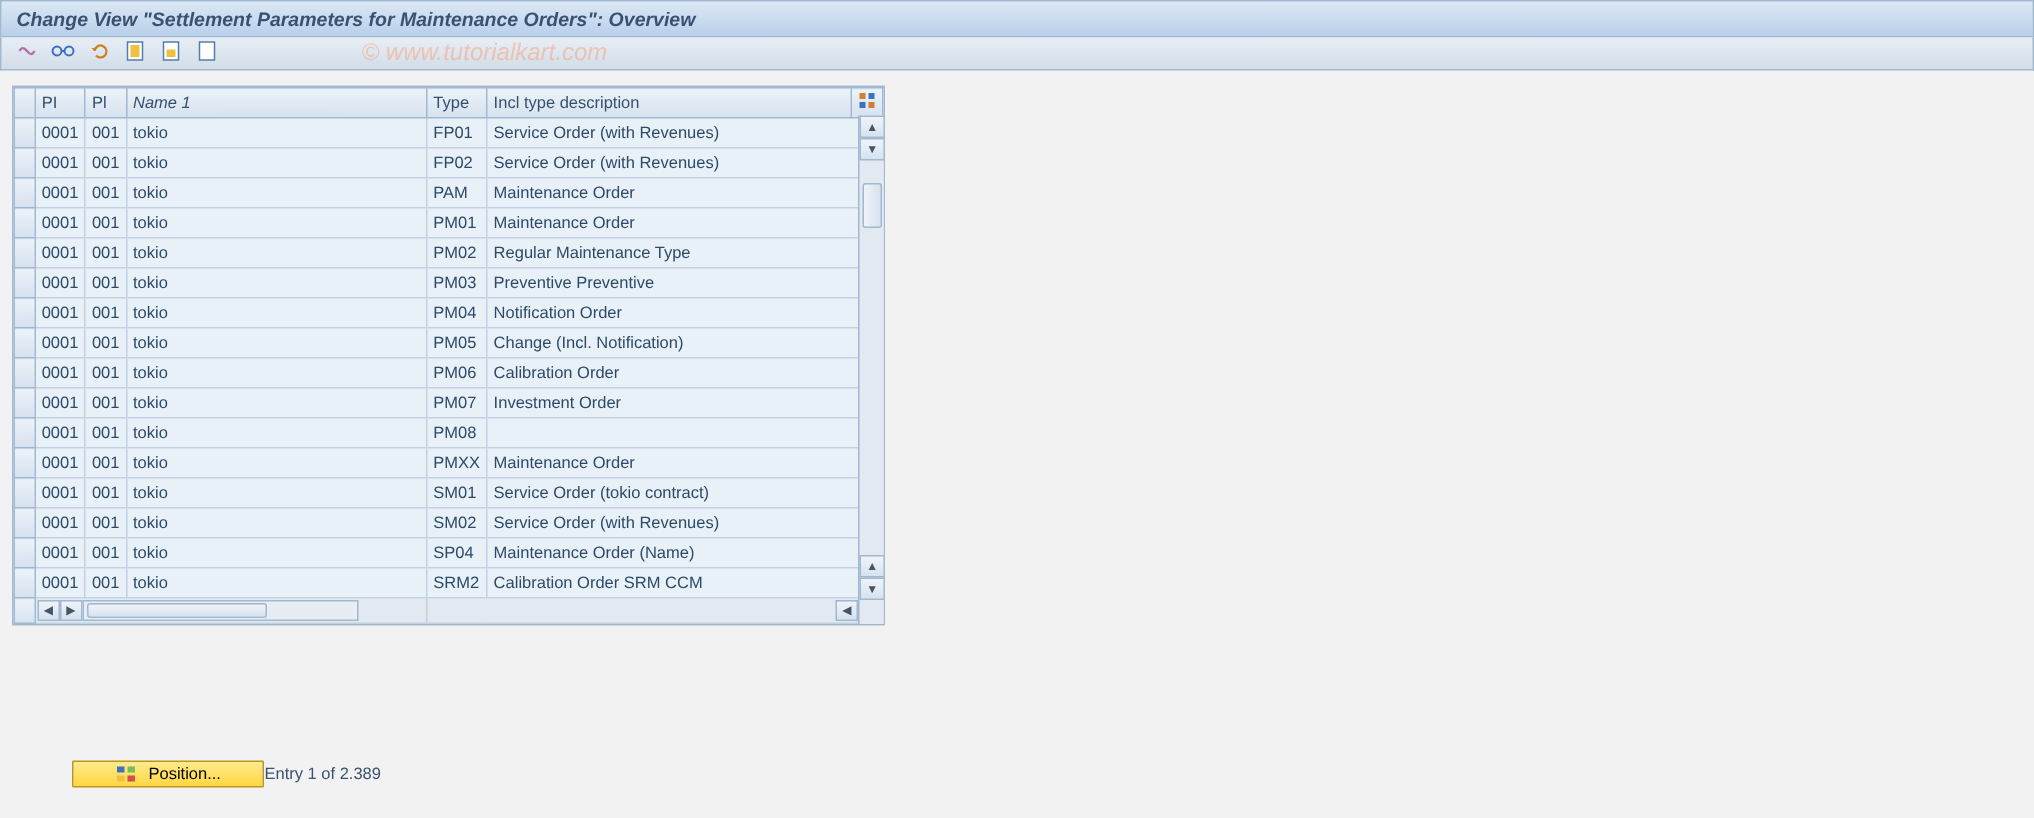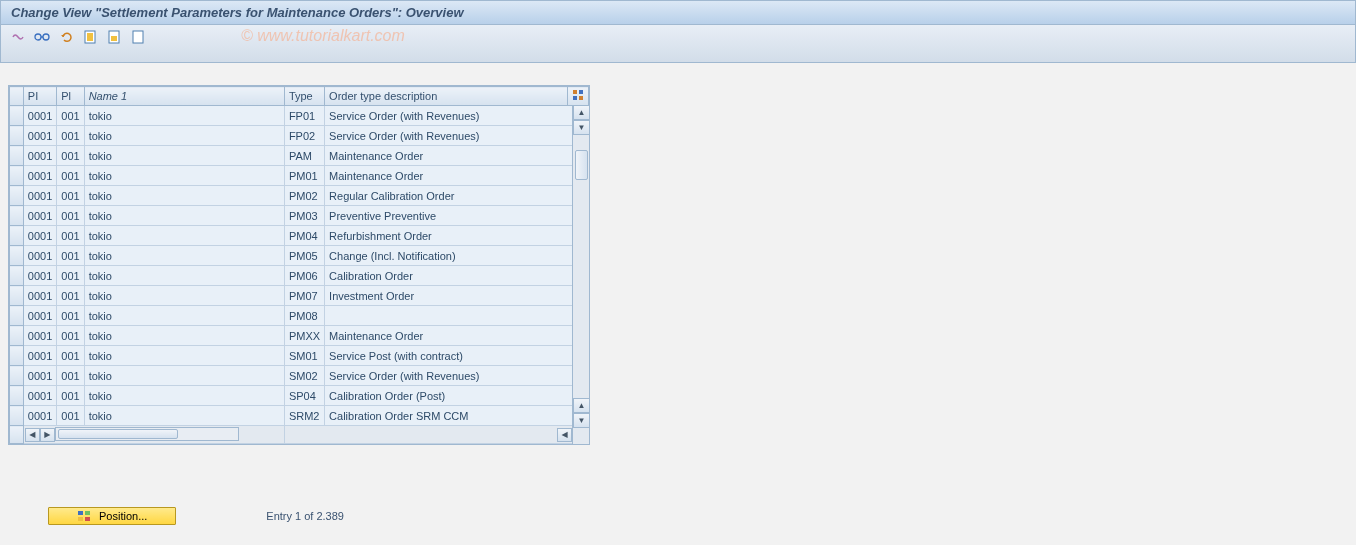--- a/index.html
+++ b/index.html
@@ -21,23 +21,23 @@
       font-weight: bold;
       font-size: 13px;
       color: #3a5270;
     }
     .toolbar {
       background: linear-gradient(to bottom, #e8eef6, #d2dde9);
       border: 1px solid #a0b8d0;
       border-top: none;
       padding: 3px 8px;
       display: flex;
-      align-items: flex-start;
+      align-items: flex-end;
       gap: 6px;
-      height: 38px;
+      height: 22px;
       position: relative;
     }
     .toolbar-btn {
       width: 18px;
       height: 18px;
       display: flex;
       align-items: center;
       justify-content: center;
       cursor: pointer;
       border: 1px solid transparent;
@@ -45,21 +45,21 @@
     .watermark {
       position: absolute;
       left: 240px;
       top: 2px;
       color: rgba(255,150,100,0.45);
       font-size: 16px;
       font-style: italic;
       pointer-events: none;
     }
     .content-area {
-      padding: 22px 8px;
+      padding: 10px 8px;
     }
     .table-wrapper {
       width: 582px;
       border: 1px solid #a0b8d0;
       background: #fff;
       position: relative;
     }
     .alv-table {
       width: 100%;
       border-collapse: collapse;
@@ -140,21 +140,20 @@
       position: absolute; left: 2px; top: 1px; height: 10px;
       background: linear-gradient(to bottom, #f0f4f9, #d6e2ef);
       border: 1px solid #a0b8d0; border-radius: 2px;
     }
     .footer-area {
       position: absolute;
       bottom: 20px;
       left: 48px;
       display: flex;
       align-items: center;
-      gap: 90px;
     }
     .position-btn {
       background: linear-gradient(to bottom, #ffea8c, #ffd742);
       border: 1px solid #b89820;
       padding: 2px 28px;
       font-size: 11px;
       cursor: pointer;
       display: flex;
       align-items: center;
       gap: 8px;
@@ -211,21 +210,21 @@
 <div class="content-area">
   <div class="table-wrapper">
     <table class="alv-table">
       <thead>
         <tr>
           <th class="row-sel"></th>
           <th class="col-pi">PI</th>
           <th class="col-pl">Pl</th>
           <th class="col-name">Name 1</th>
           <th class="col-type">Type</th>
-          <th class="col-desc">Order type description</th>
+          <th class="col-desc">Incl type description</th>
           <th class="col-cfg">
             <svg width="12" height="12" viewBox="0 0 12 12">
                 <rect x="1" y="1" width="4" height="4" fill="#d08030"></rect>
                 <rect x="7" y="1" width="4" height="4" fill="#4070c0"></rect>
                 <rect x="1" y="7" width="4" height="4" fill="#4070c0"></rect>
                 <rect x="7" y="7" width="4" height="4" fill="#d08030"></rect>
               </svg>
           </th>
         </tr>
       </thead>
@@ -261,37 +260,37 @@
             <td>tokio</td>
             <td>PM01</td>
             <td colspan="2">Maintenance Order</td>
           </tr>
           <tr>
             <td class="row-sel"></td>
             <td>0001</td>
             <td>001</td>
             <td>tokio</td>
             <td>PM02</td>
-            <td colspan="2">Regular Calibration Order</td>
+            <td colspan="2">Regular Maintenance Type</td>
           </tr>
           <tr>
             <td class="row-sel"></td>
             <td>0001</td>
             <td>001</td>
             <td>tokio</td>
             <td>PM03</td>
             <td colspan="2">Preventive Preventive</td>
           </tr>
           <tr>
             <td class="row-sel"></td>
             <td>0001</td>
             <td>001</td>
             <td>tokio</td>
             <td>PM04</td>
-            <td colspan="2">Refurbishment Order</td>
+            <td colspan="2">Notification Order</td>
           </tr>
           <tr>
             <td class="row-sel"></td>
             <td>0001</td>
             <td>001</td>
             <td>tokio</td>
             <td>PM05</td>
             <td colspan="2">Change (Incl. Notification)</td>
           </tr>
           <tr>
@@ -325,37 +324,37 @@
             <td>tokio</td>
             <td>PMXX</td>
             <td colspan="2">Maintenance Order</td>
           </tr>
           <tr>
             <td class="row-sel"></td>
             <td>0001</td>
             <td>001</td>
             <td>tokio</td>
             <td>SM01</td>
-            <td colspan="2">Service Post (with contract)</td>
+            <td colspan="2">Service Order (tokio contract)</td>
           </tr>
           <tr>
             <td class="row-sel"></td>
             <td>0001</td>
             <td>001</td>
             <td>tokio</td>
             <td>SM02</td>
             <td colspan="2">Service Order (with Revenues)</td>
           </tr>
           <tr>
             <td class="row-sel"></td>
             <td>0001</td>
             <td>001</td>
             <td>tokio</td>
             <td>SP04</td>
-            <td colspan="2">Calibration Order (Post)</td>
+            <td colspan="2">Maintenance Order (Name)</td>
           </tr>
           <tr>
             <td class="row-sel"></td>
             <td>0001</td>
             <td>001</td>
             <td>tokio</td>
             <td>SRM2</td>
             <td colspan="2">Calibration Order SRM CCM</td>
           </tr>
         </tbody>

